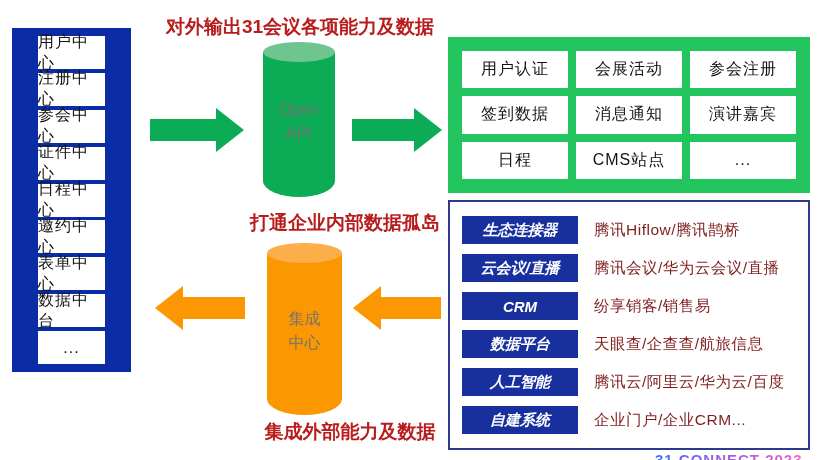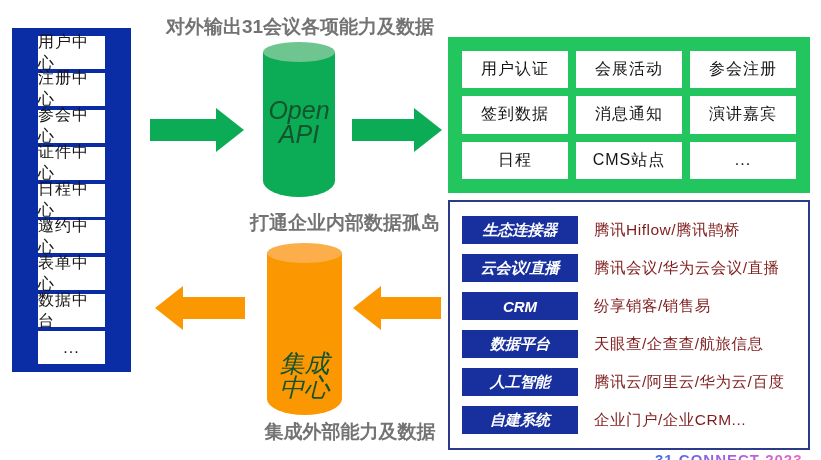--- a/index.html
+++ b/index.html
@@ -8,42 +8,42 @@
   .canvas { position:relative; width:821px; height:460px; background:#fff; overflow:hidden; }
 
   
   .left-col { position:absolute; left:12px; top:28px; width:119px; height:344px;
     background:#0a2ca4; display:flex; flex-direction:column; justify-content:space-between;
     padding:8px 26px; }
   .sys-box { height:33px; background:#fff; color:#141414; font-size:16px;
     display:flex; align-items:center; justify-content:center; letter-spacing:1px; }
 
   
-  .caption { position:absolute; color:#737373; font-weight:600; font-size:19px; text-align:center; }
+  .caption { position:absolute; color:#b91c1c; font-weight:600; font-size:19px; text-align:center; }
   .cap-top { left:140px; top:14px; width:320px; }
   .cap-mid { left:195px; top:199px; width:300px;margin-top:11px; }
   .cap-bot { left:200px; top:419px; width:300px; }
 
   
   .arrow { position:absolute; }
   .shaft { position:absolute; }
   .head { position:absolute; width:0; height:0; }
   .a-green .shaft { background:#0cab55; }
   .a-orange .shaft { background:#fb9701; }
 
   
   .cylinder { position:absolute; text-align:center; }
   .cyl-body { position:absolute; left:0; right:0; top:10px; bottom:0;
     border-radius:0 0 50% 50% / 0 0 16px 16px; }
   .cyl-top { position:absolute; left:0; right:0; top:0; height:20px; border-radius:50%; }
   .cyl-green .cyl-body { background:#0cab55; }
   .cyl-green .cyl-top { background:#6ec590; }
   .cyl-orange .cyl-body { background:#fb9701; }
   .cyl-orange .cyl-top { background:#fbae49; }
-  .cyl-label { position:absolute; left:0; right:0; color:#14532d; font-size:25px; line-height:24px;font-style:italic; }
+  .cyl-label { position:absolute; left:0; right:0; color:#737373; font-size:16px; line-height:24px; }
 
   
   .cap-grid { position:absolute; left:448px; top:37px; width:362px; height:156px;
     background:#22c55e; display:grid; grid-template-columns:repeat(3,1fr);
     gap:8px; padding:14px; }
   .cap-box { background:#fff; color:#141414; font-size:16px; display:flex;
     align-items:center; justify-content:center; letter-spacing:1px; }
 
   
   .ext-panel { position:absolute; left:448px; top:200px; width:362px; height:250px;
@@ -101,21 +101,21 @@
 
   <div class="arrow a-orange">
     <div class="head" style="left:155px;top:286px;border-top:22px solid transparent;border-bottom:22px solid transparent;border-right:28px solid #fb9701;"></div>
     <div class="shaft" style="left:183px;top:297px;width:62px;height:22px;"></div>
   </div>
 
   <div class="cylinder cyl-orange" style="left:267px;top:243px;width:75px;height:172px;">
     <div class="cyl-body"></div>
     <div class="cyl-top"></div>
     <div class="cyl-label" style="top:64px;">
-      <span style="display:block;margin-top:44px;">集成</span>
+      <span style="display:block;">集成</span>
       <span style="display:block;">中心</span>
     </div>
   </div>
 
   <div class="arrow a-orange">
     <div class="head" style="left:353px;top:286px;border-top:22px solid transparent;border-bottom:22px solid transparent;border-right:28px solid #fb9701;"></div>
     <div class="shaft" style="left:381px;top:297px;width:60px;height:22px;"></div>
   </div>
 
   <div class="caption cap-bot">集成外部能力及数据</div>

